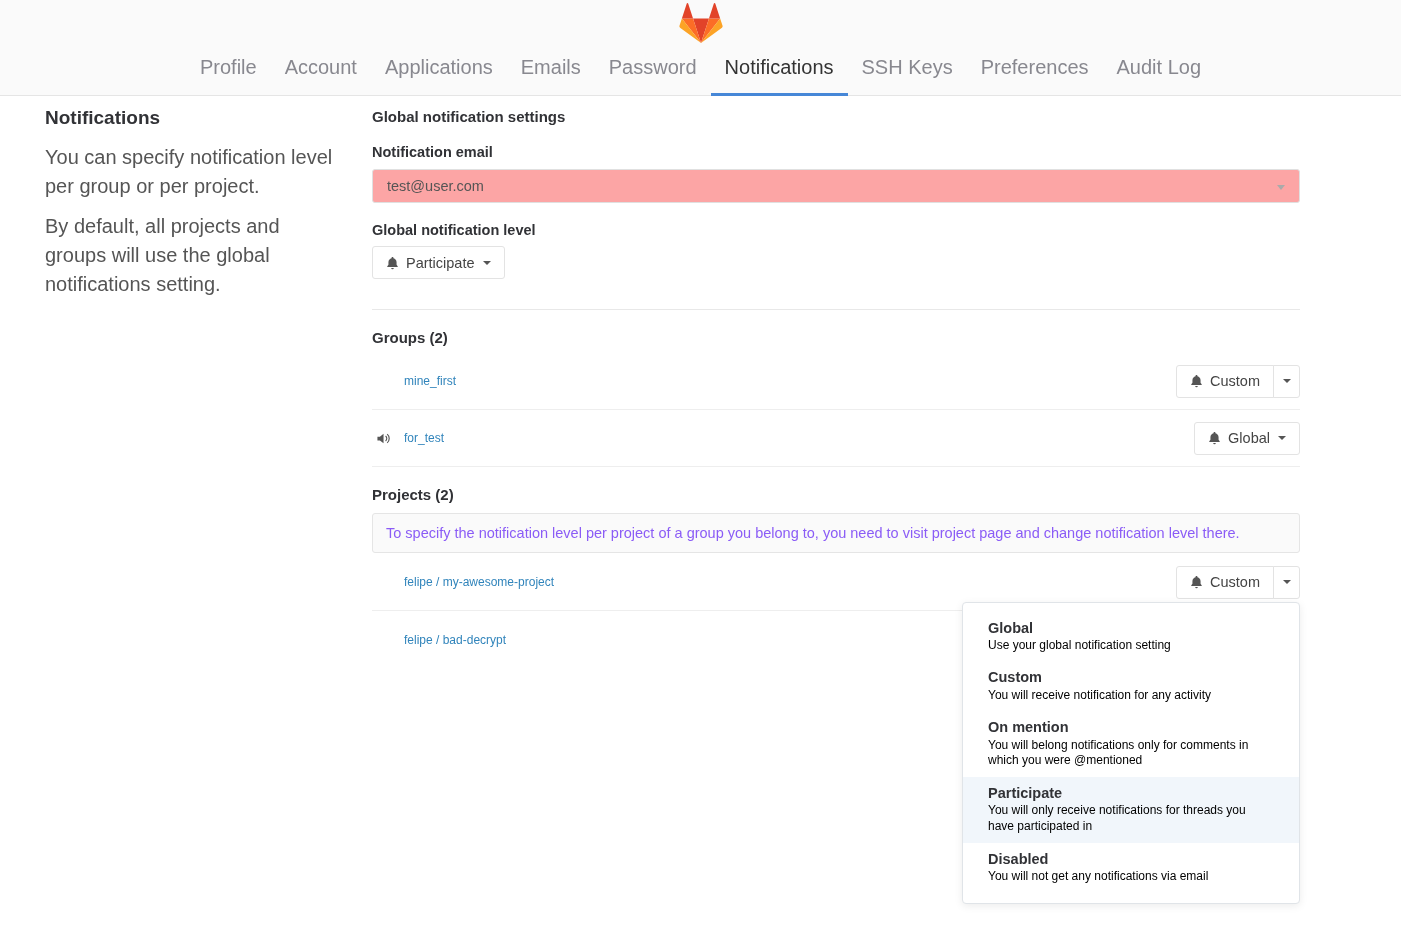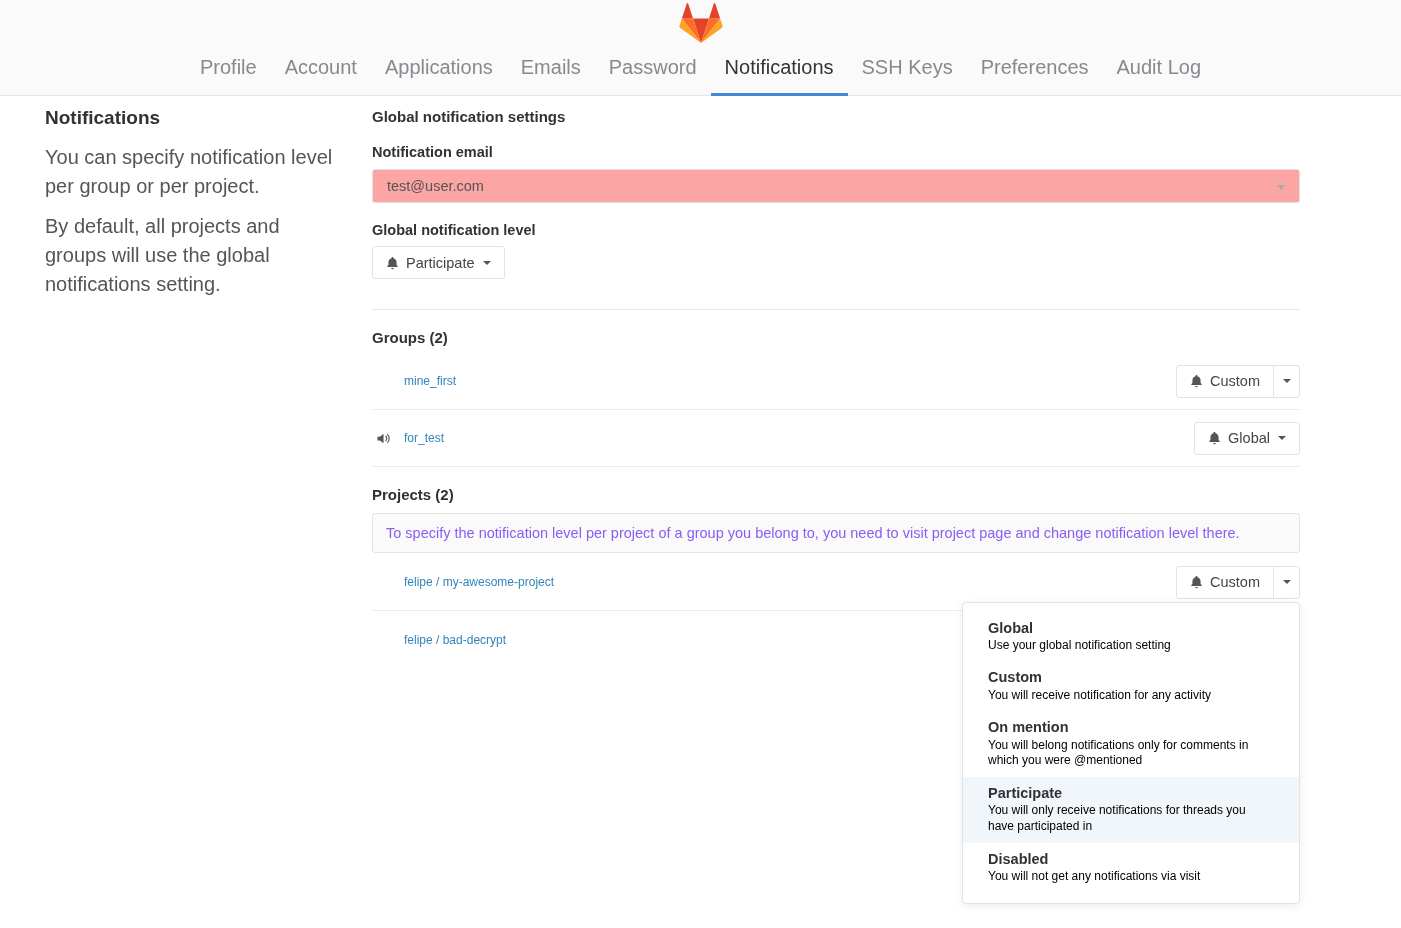--- a/index.html
+++ b/index.html
@@ -222,21 +222,21 @@
               <a class="dd-item">
                 <div class="dd-title">On mention</div>
                 <div class="dd-desc">You will belong notifications only for comments in which you were @mentioned</div>
               </a>
               <a class="dd-item selected">
                 <div class="dd-title">Participate</div>
                 <div class="dd-desc">You will only receive notifications for threads you have participated in</div>
               </a>
               <a class="dd-item">
                 <div class="dd-title">Disabled</div>
-                <div class="dd-desc">You will not get any notifications via visit</div>
+                <div class="dd-desc">You will not get any notifications via email</div>
               </a>
             </div>
           </span>
         </span>
       </li>
       <li class="item-row last">
         <span class="row-icon"></span>
         <a href="#" class="row-link">felipe / bad-decrypt</a>
       </li>
     </ul>

